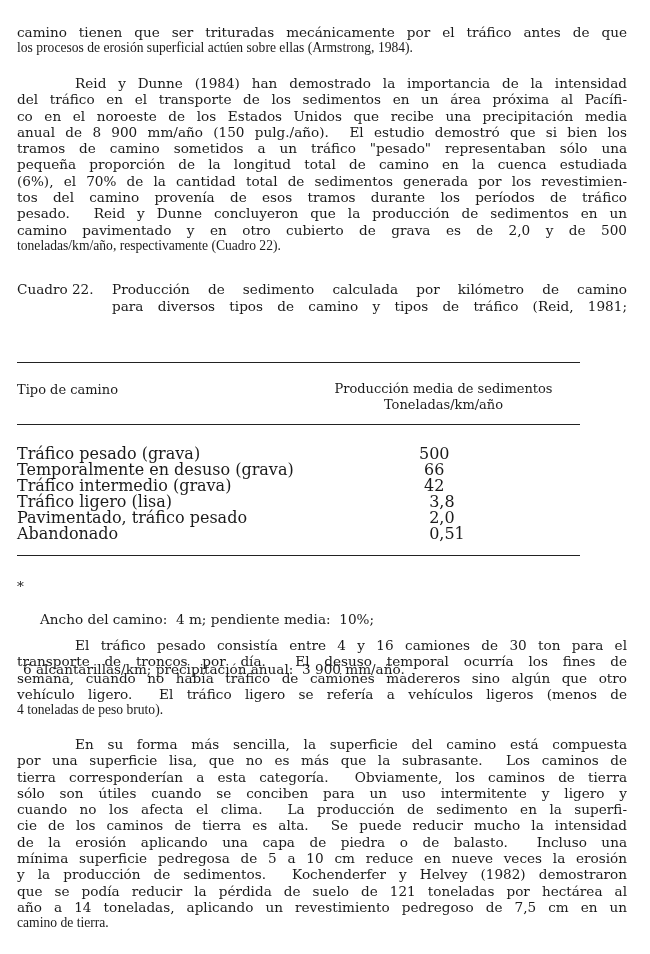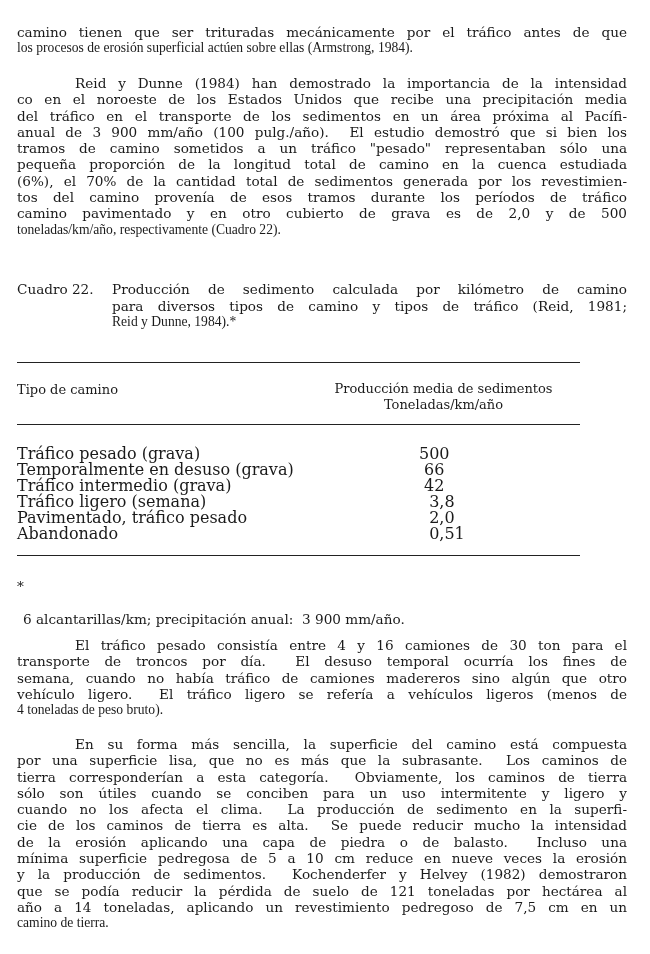--- a/index.html
+++ b/index.html
@@ -30,37 +30,37 @@
 
 <div class="page">
 
   <div class="para" style="top:12px;">
     <span class="line">camino tienen que ser trituradas mecánicamente por el tráfico antes de que</span>
     <span class="line last">los procesos de erosión superficial actúen sobre ellas (Armstrong, 1984).</span>
   </div>
 
   <div class="para" style="top:63px;">
     <span class="line indent">Reid y Dunne (1984) han demostrado la importancia de la intensidad</span>
+    <span class="line">del tráfico en el transporte de los sedimentos en un área próxima al Pacífi-</span>
     <span class="line">co en el noroeste de los Estados Unidos que recibe una precipitación media</span>
-    <span class="line">del tráfico en el transporte de los sedimentos en un área próxima al Pacífi-</span>
-    <span class="line">anual de 3 900 mm/año (100 pulg./año).  El estudio demostró que si bien los</span>
+    <span class="line">anual de 8 900 mm/año (150 pulg./año).  El estudio demostró que si bien los</span>
     <span class="line">tramos de camino sometidos a un tráfico "pesado" representaban sólo una</span>
     <span class="line">pequeña proporción de la longitud total de camino en la cuenca estudiada</span>
     <span class="line">(6%), el 70% de la cantidad total de sedimentos generada por los revestimien-</span>
     <span class="line">tos del camino provenía de esos tramos durante los períodos de tráfico</span>
+    <span class="line">pesado.  Reid y Dunne concluyeron que la producción de sedimentos en un</span>
     <span class="line">camino pavimentado y en otro cubierto de grava es de 2,0 y de 500</span>
     <span class="line last">toneladas/km/año, respectivamente (Cuadro 22).</span>
   </div>
 
   <div class="caption">
     <span class="label">Cuadro 22.</span>
     <div class="ctext">
       <span class="line">Producción de sedimento calculada por kilómetro de camino</span>
       <span class="line">para diversos tipos de camino y tipos de tráfico (Reid, 1981;</span>
-      <span class="line last">Reid y Dunne, 1984).*</span>
     </div>
   </div>
 
   <div class="rule" style="top:350px;"></div>
 
   <div class="thead" style="left:17px; top:370px;">Tipo de camino</div>
   <div class="thead" style="left:311px; top:369px; width:265px; text-align:center;">
     <span style="display:block;">Producción media de sedimentos</span>
     <span style="display:block;">Toneladas/km/año</span>
   </div>
@@ -73,37 +73,38 @@
   </div>
   <div class="trow" style="top:450px;">
     <span class="name">Temporalmente en desuso (grava)</span>
     <span class="val"> 66</span>
   </div>
   <div class="trow" style="top:466px;">
     <span class="name">Tráfico intermedio (grava)</span>
     <span class="val"> 42</span>
   </div>
   <div class="trow" style="top:482px;">
-    <span class="name">Tráfico ligero (semana)</span>
+    <span class="name">Tráfico ligero (lisa)</span>
     <span class="val">  3,8</span>
   </div>
   <div class="trow" style="top:498px;">
     <span class="name">Pavimentado, tráfico pesado</span>
     <span class="val">  2,0</span>
   </div>
   <div class="trow" style="top:514px;">
     <span class="name">Abandonado</span>
     <span class="val">  0,51</span>
   </div>
 
   <div class="rule" style="top:543px;"></div>
 
   <div class="foot">
     <span class="star">*</span>
     <div class="ftext">
+      <span style="display:block;">Ancho del camino:  4 m; pendiente media:  10%;</span>
       <span style="display:block; margin-left:-17px;">6 alcantarillas/km; precipitación anual:  3 900 mm/año.</span>
     </div>
   </div>
 
   <div class="para" style="top:625px;">
     <span class="line indent">El tráfico pesado consistía entre 4 y 16 camiones de 30 ton para el</span>
     <span class="line">transporte de troncos por día.  El desuso temporal ocurría los fines de</span>
     <span class="line">semana, cuando no había tráfico de camiones madereros sino algún que otro</span>
     <span class="line">vehículo ligero.  El tráfico ligero se refería a vehículos ligeros (menos de</span>
     <span class="line last">4 toneladas de peso bruto).</span>

